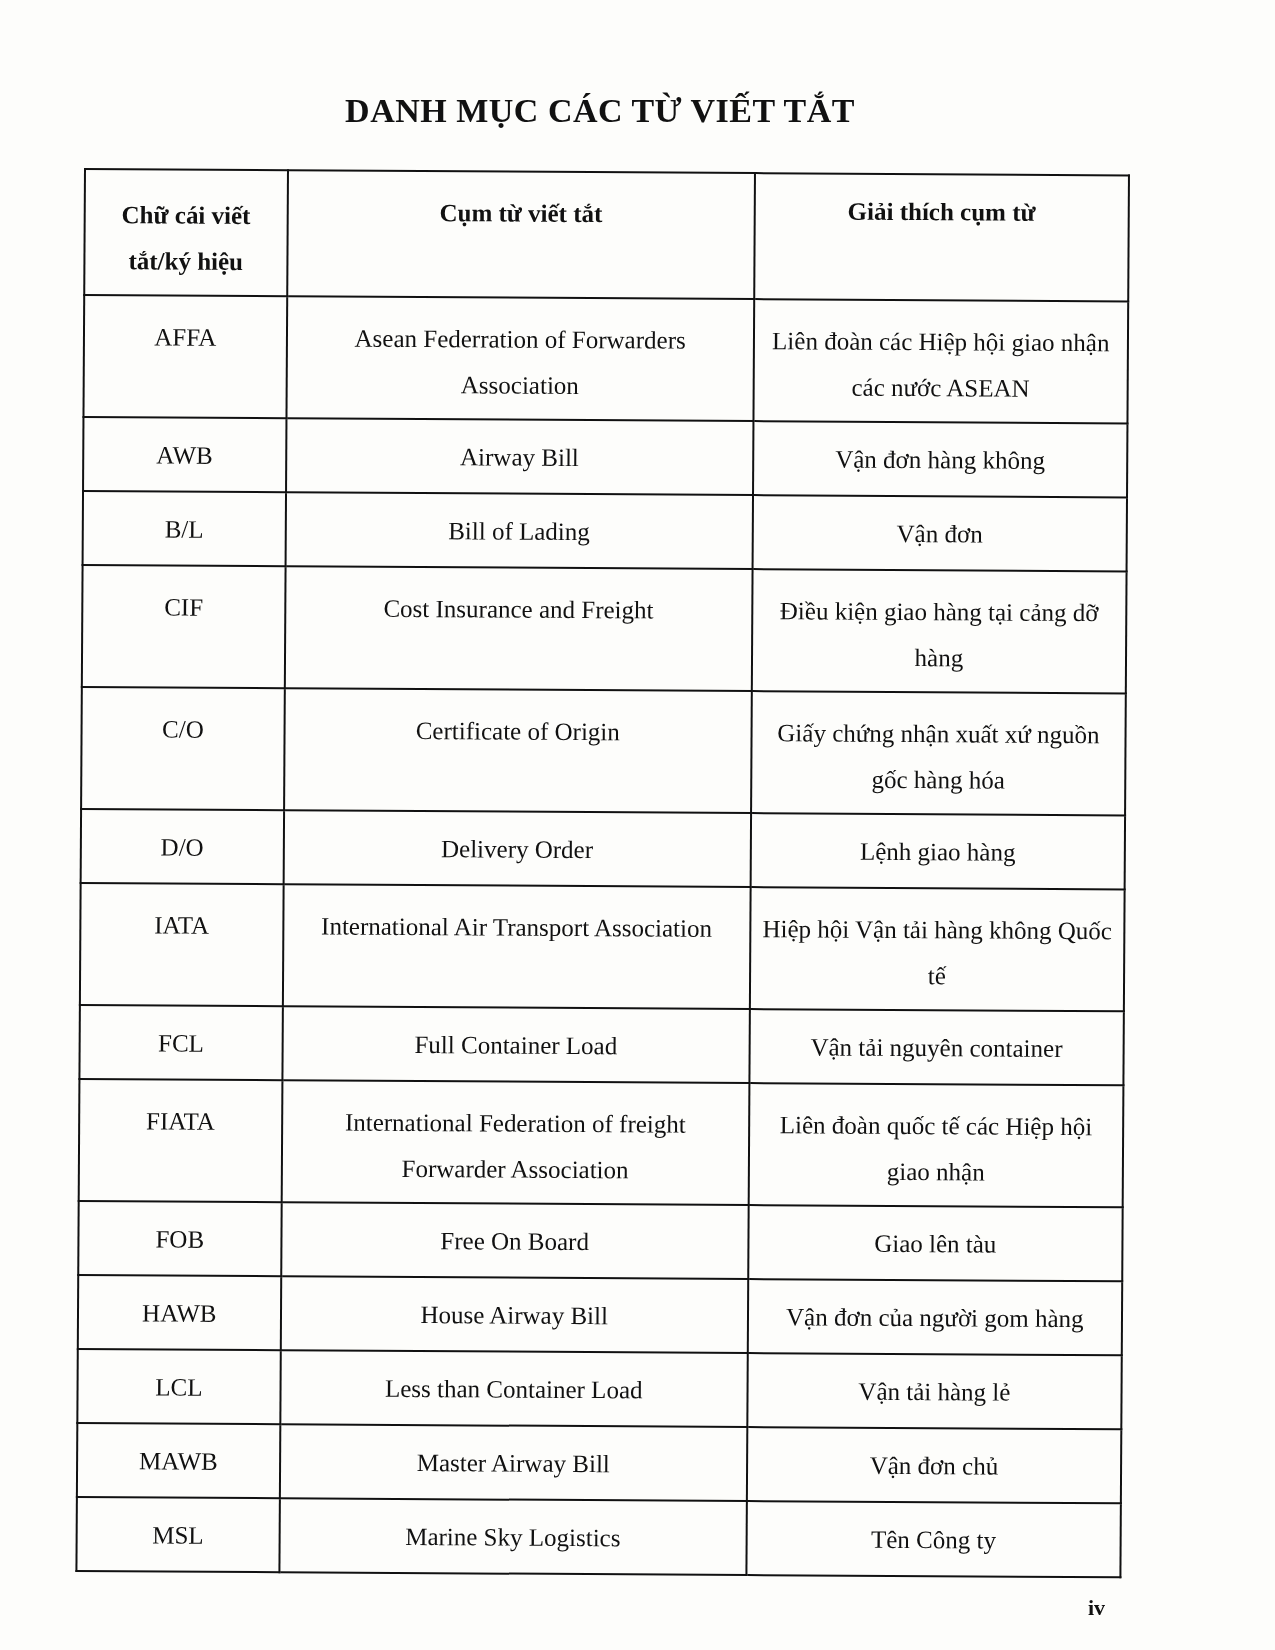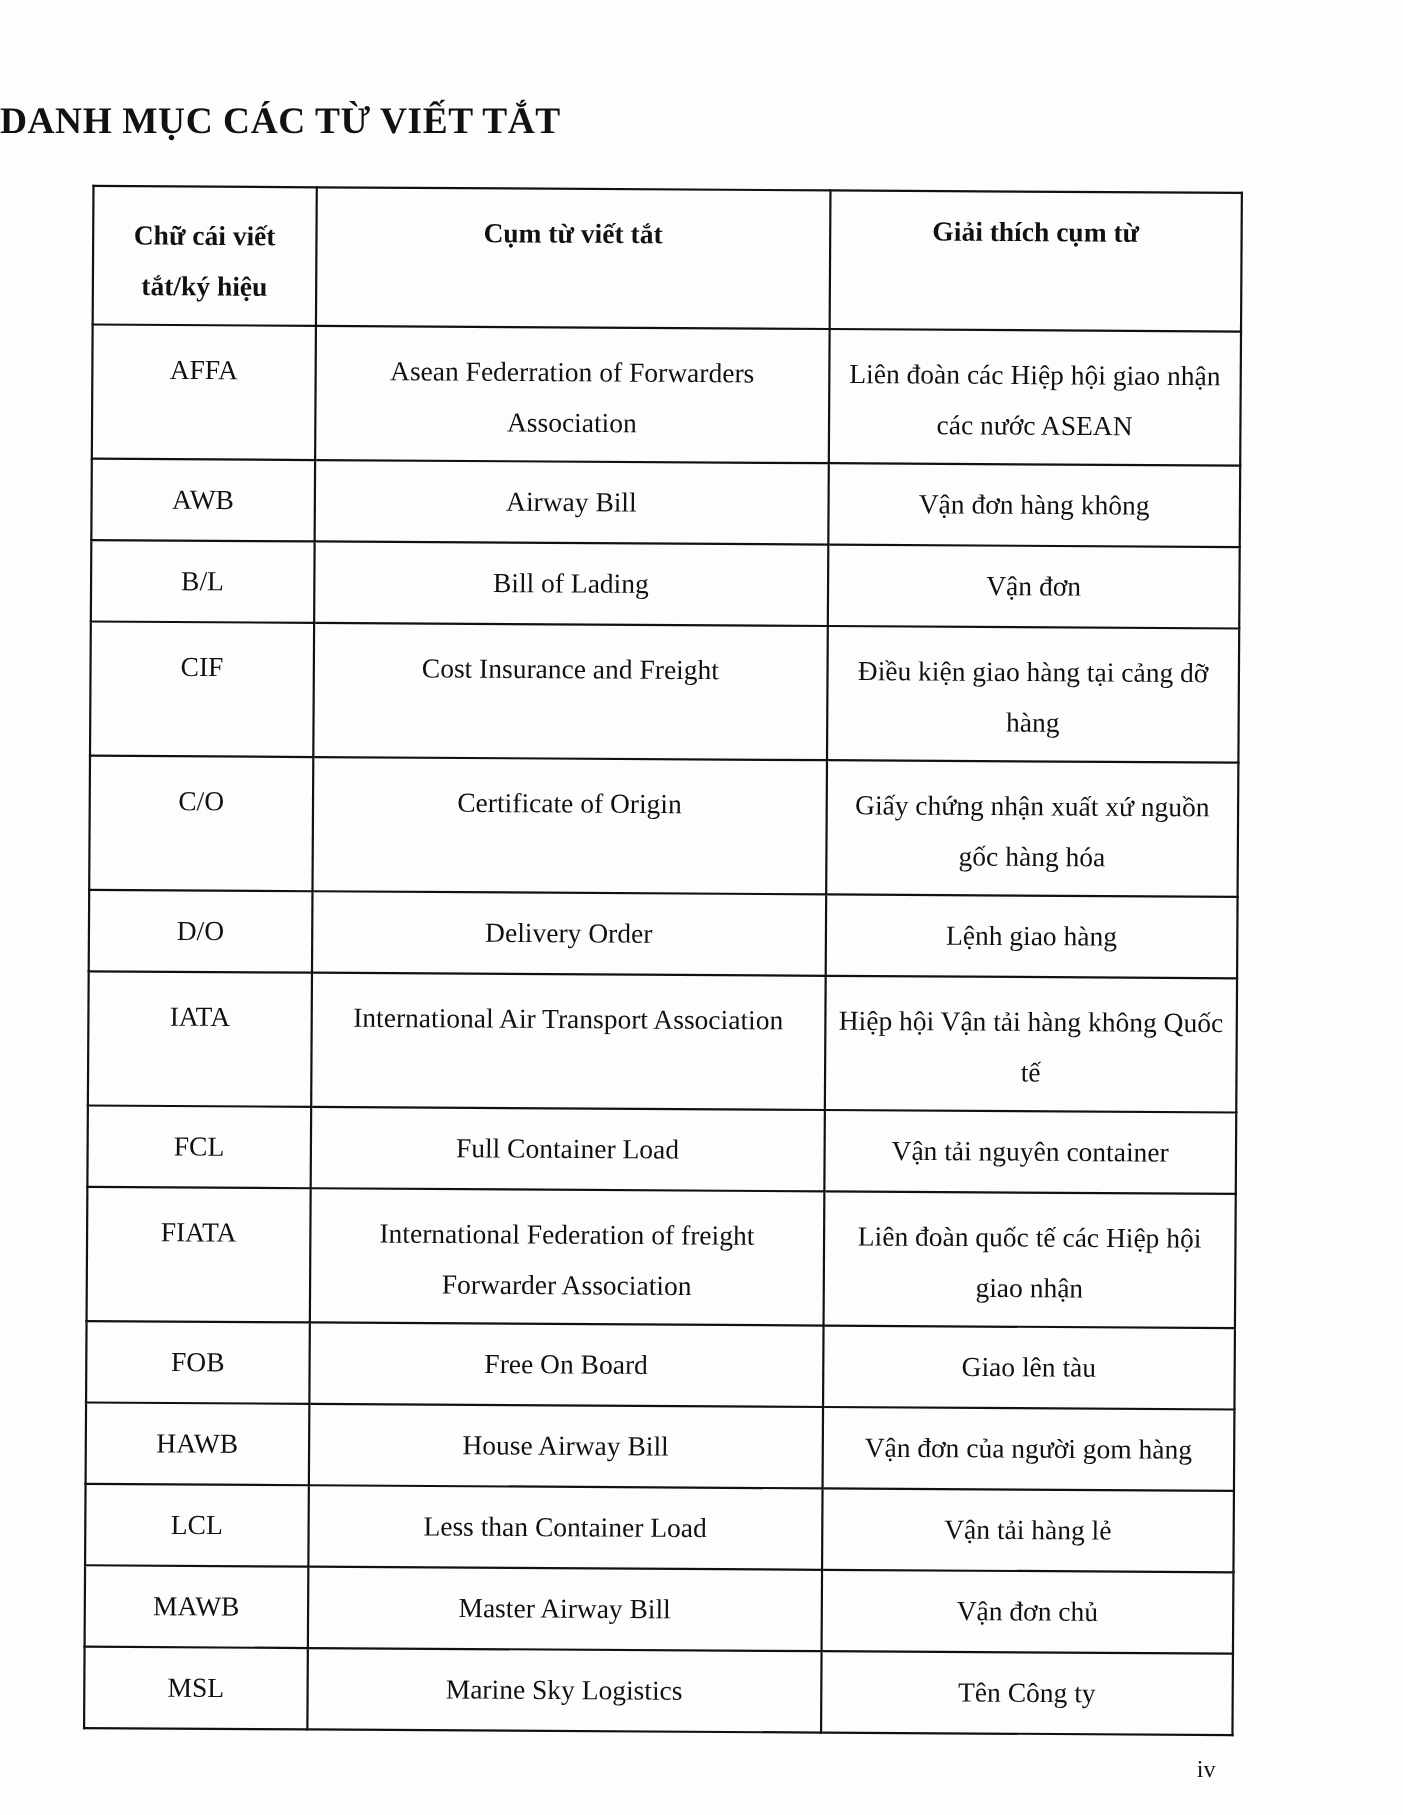--- a/index.html
+++ b/index.html
@@ -1,28 +1,28 @@
 <!DOCTYPE html>
 <html><head>
 <meta charset="utf-8">
 <style>
   html, body { margin: 0; padding: 0; background: #fdfdfb; }
   body { width: 1275px; height: 1650px; position: relative; overflow: hidden;
          font-family: "Liberation Serif", "DejaVu Serif", serif; color: #111; }
-  .title { position: absolute; top: 92px; left: 0; width: 1200px; text-align: left;
+  .title { position: absolute; top: 92px; left: 0; width: 1200px; text-align: center;
            font-weight: bold; font-size: 34px; letter-spacing: 0.5px; }
   table.abbr { position: absolute; top: 168px; left: 84px; width: 1046px;
                border-collapse: collapse; transform: rotate(0.35deg); transform-origin: top left; }
   table.abbr td, table.abbr th { border: 2px solid #111; text-align: center; vertical-align: top;
                font-size: 25px; line-height: 46px; padding: 18px 10px 10px 10px; }
   table.abbr th { font-weight: bold; }
   col.c1 { width: 203px; } col.c2 { width: 468px; } col.c3 { width: 375px; }
   tr.h1 td, tr.h1 th { height: 70px; }
   tr.h2 td { height: 48px; padding-top: 14px; }
-  .pageno { position: absolute; top: 1595px; left: 1088px; font-weight: normal; font-size: 22px; }
+  .pageno { position: absolute; top: 1595px; left: 1088px; font-weight: bold; font-size: 22px; }
 </style>
 </head>
 <body>
 
 <div class="title">DANH MỤC CÁC TỪ VIẾT TẮT</div>
 
 <table class="abbr">
   <colgroup>
       <col class="c1">
       <col class="c2">

